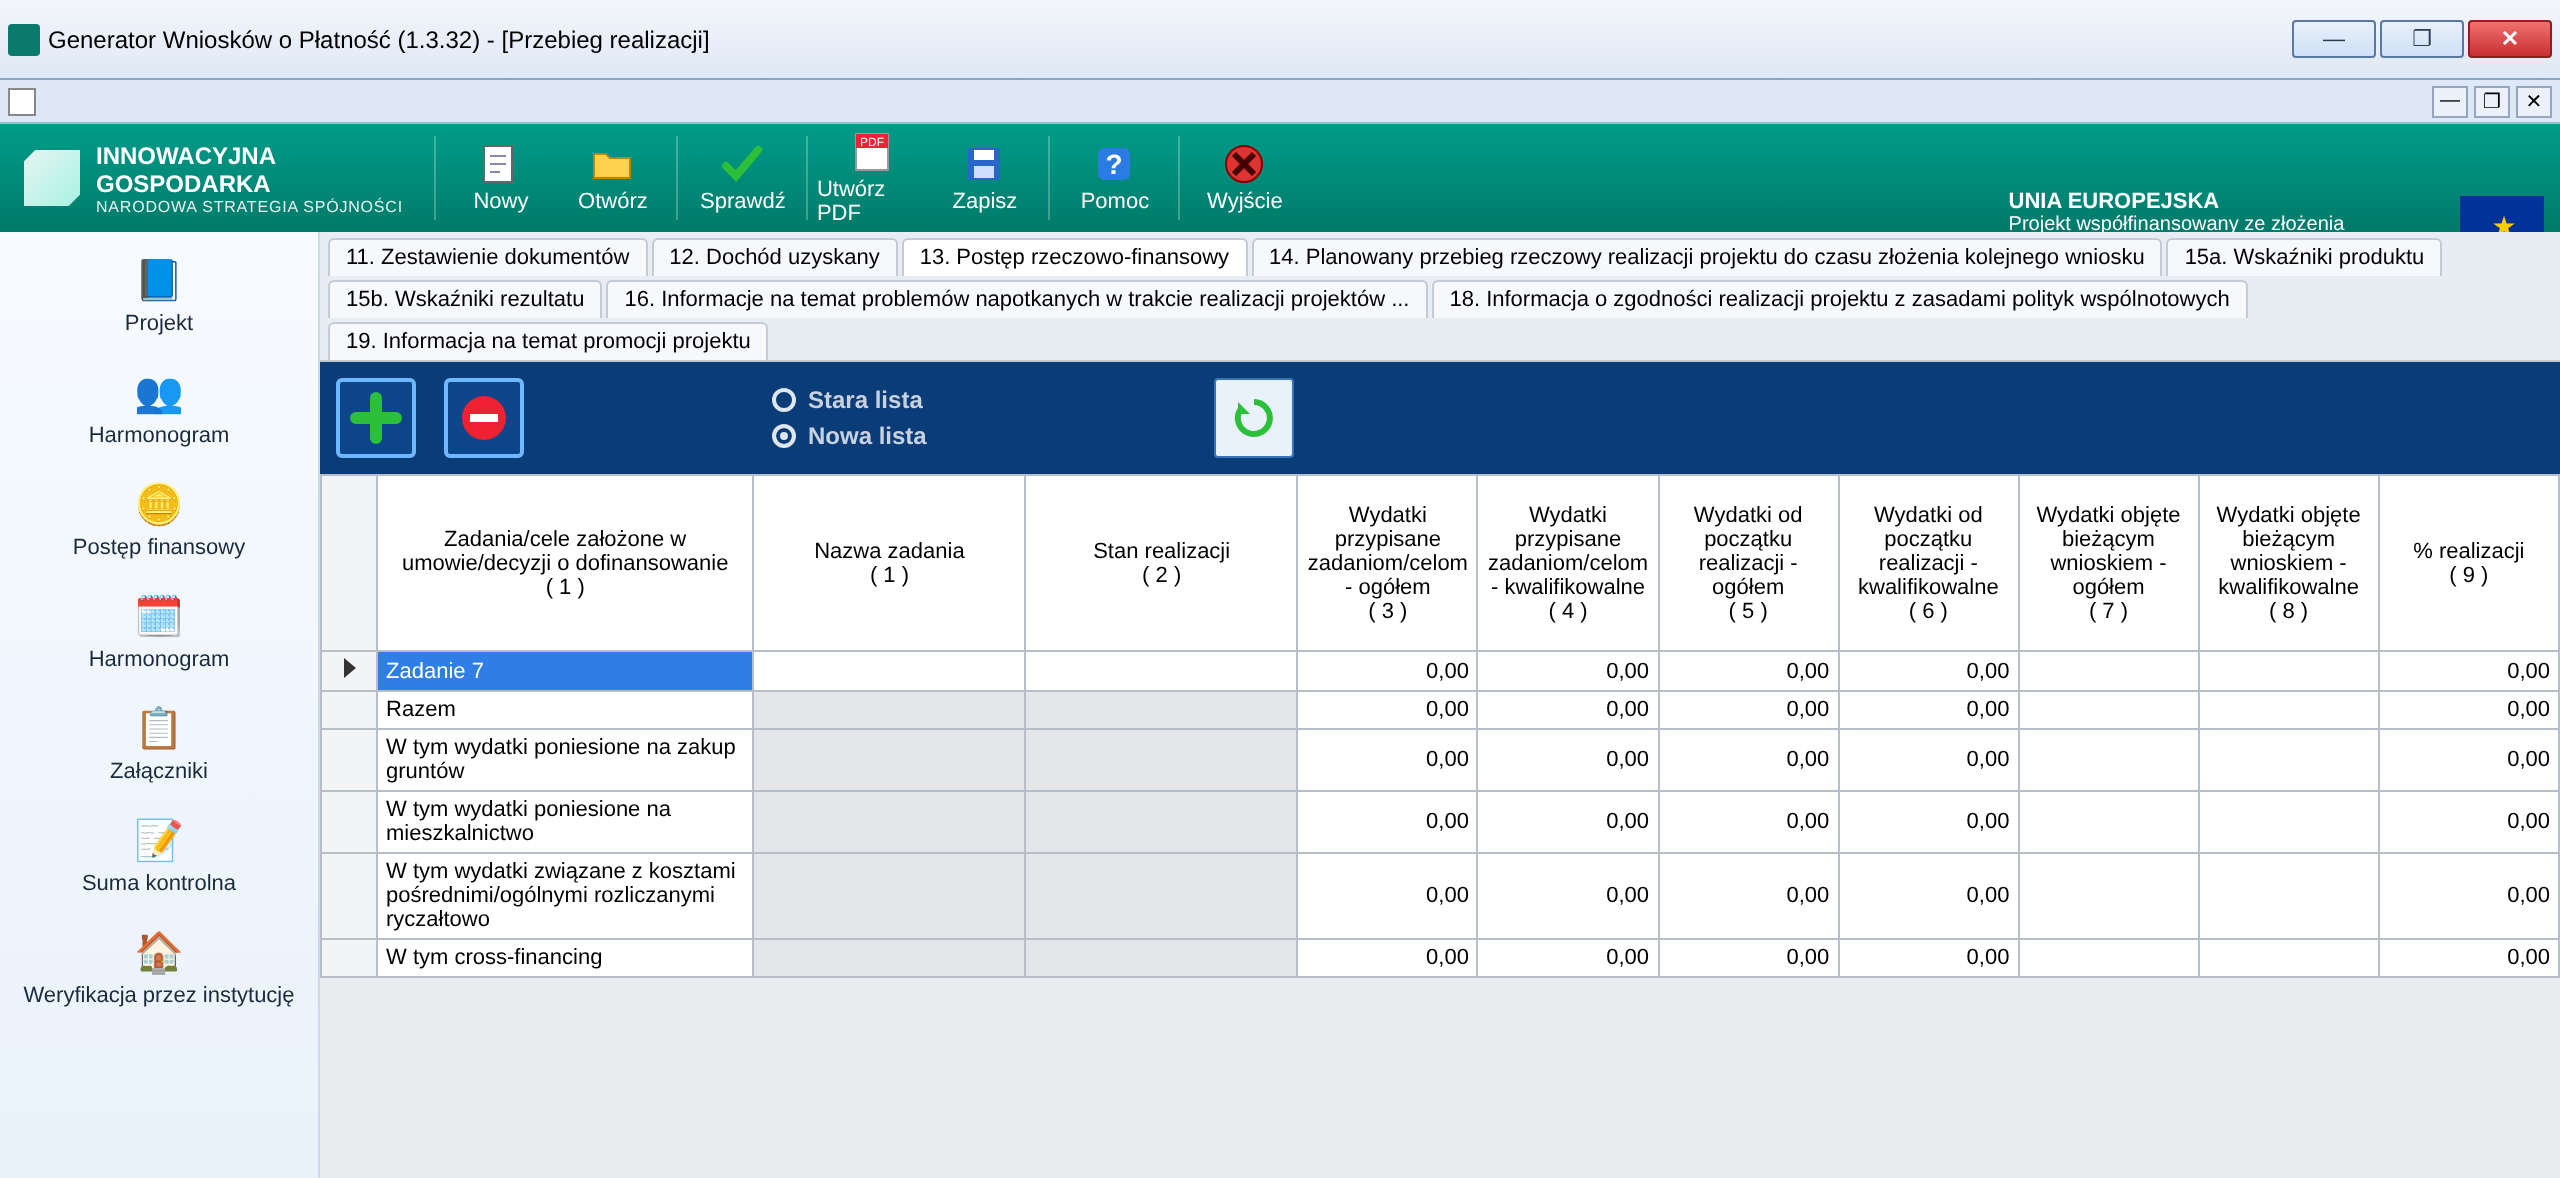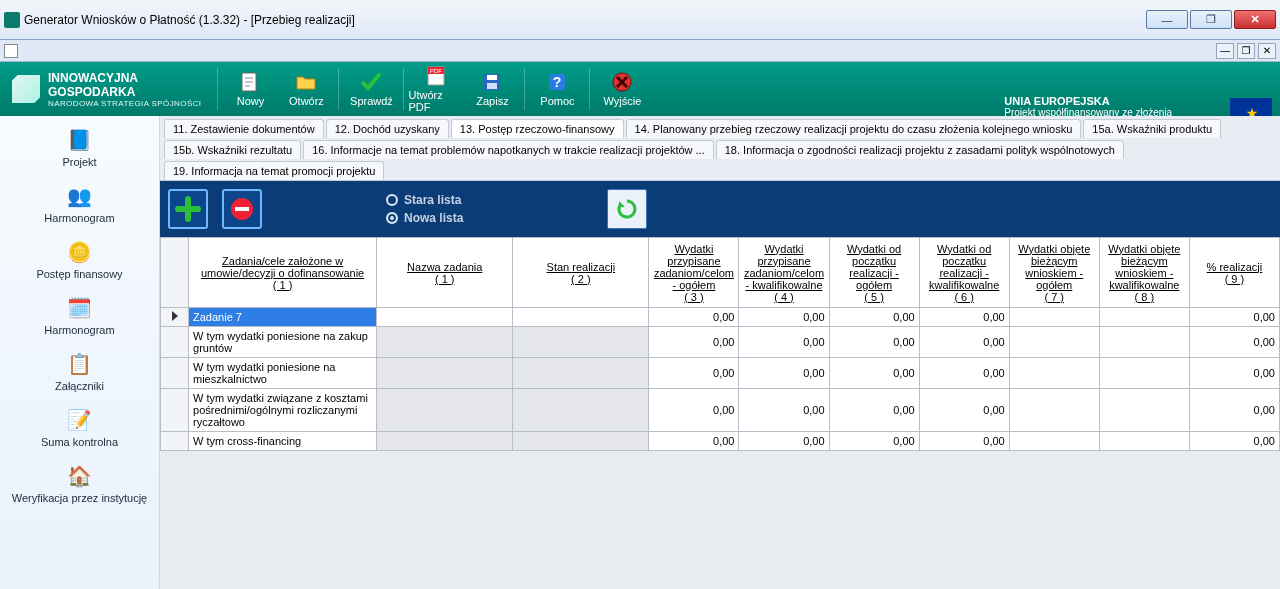--- a/index.html
+++ b/index.html
@@ -56,21 +56,21 @@
   .radio-row { display:flex; align-items:center; gap:6px; }
   .radio-row b { color:#c8d1df; font-weight:bold;}
   .radio-dot { width:12px; height:12px; border-radius:50%; border:2px solid #dfe6f2; background:#0a3c77;}
   .radio-dot.on { background:#dfe6f2; box-shadow:inset 0 0 0 2px #0a3c77;}
   .refresh-btn { width:40px; height:40px; border:1px solid #3a74b8; display:flex; align-items:center; justify-content:center; background:#e9f1fb; border-radius:2px; margin-left:130px; cursor:pointer;}
 
   
   .grid-wrap { flex:1; overflow:auto; background:#e9ecef; }
   table.grid { border-collapse:collapse; width:100%; background:#fff; table-layout:fixed;}
   table.grid th, table.grid td { border:1px solid #b8bec7; font-size:11px; padding:3px 4px; vertical-align:middle;}
-  table.grid th { background:#fff; font-weight:normal; text-align:center; height:70px;text-decoration:underline;}
+  table.grid th { background:#fff; font-weight:normal; text-align:center; height:88px;}
   table.grid td { text-align:right; background:#fff;}
   table.grid td.txt { text-align:left;}
   table.grid td.gray { background:#e4e6ea;}
   table.grid td.selected { background:#2f7ee6; color:#fff; text-align:left;}
   .rowhdr { width:28px; background:#f3f4f6 !important; text-align:center !important;}
   .arrow { display:inline-block; width:0; height:0; border-top:5px solid transparent; border-bottom:5px solid transparent; border-left:6px solid #333;}
   col.c-rowhdr{width:28px;} col.c-zad{width:188px;} col.c-nazwa{width:136px;} col.c-stan{width:136px;}
   col.c-num{width:90px;}
 
   
@@ -293,20 +293,33 @@
               <td>0,00</td>
               <td>0,00</td>
               <td>0,00</td>
               <td>0,00</td>
               <td></td>
               <td></td>
               <td>0,00</td>
             </tr>
             <tr>
               <td class="rowhdr"></td>
+              <td class="txt">Razem</td>
+              <td class="gray"></td>
+              <td class="gray"></td>
+              <td>0,00</td>
+              <td>0,00</td>
+              <td>0,00</td>
+              <td>0,00</td>
+              <td></td>
+              <td></td>
+              <td>0,00</td>
+            </tr>
+            <tr>
+              <td class="rowhdr"></td>
               <td class="txt">W tym wydatki poniesione na zakup gruntów</td>
               <td class="gray"></td>
               <td class="gray"></td>
               <td>0,00</td>
               <td>0,00</td>
               <td>0,00</td>
               <td>0,00</td>
               <td></td>
               <td></td>
               <td>0,00</td>

